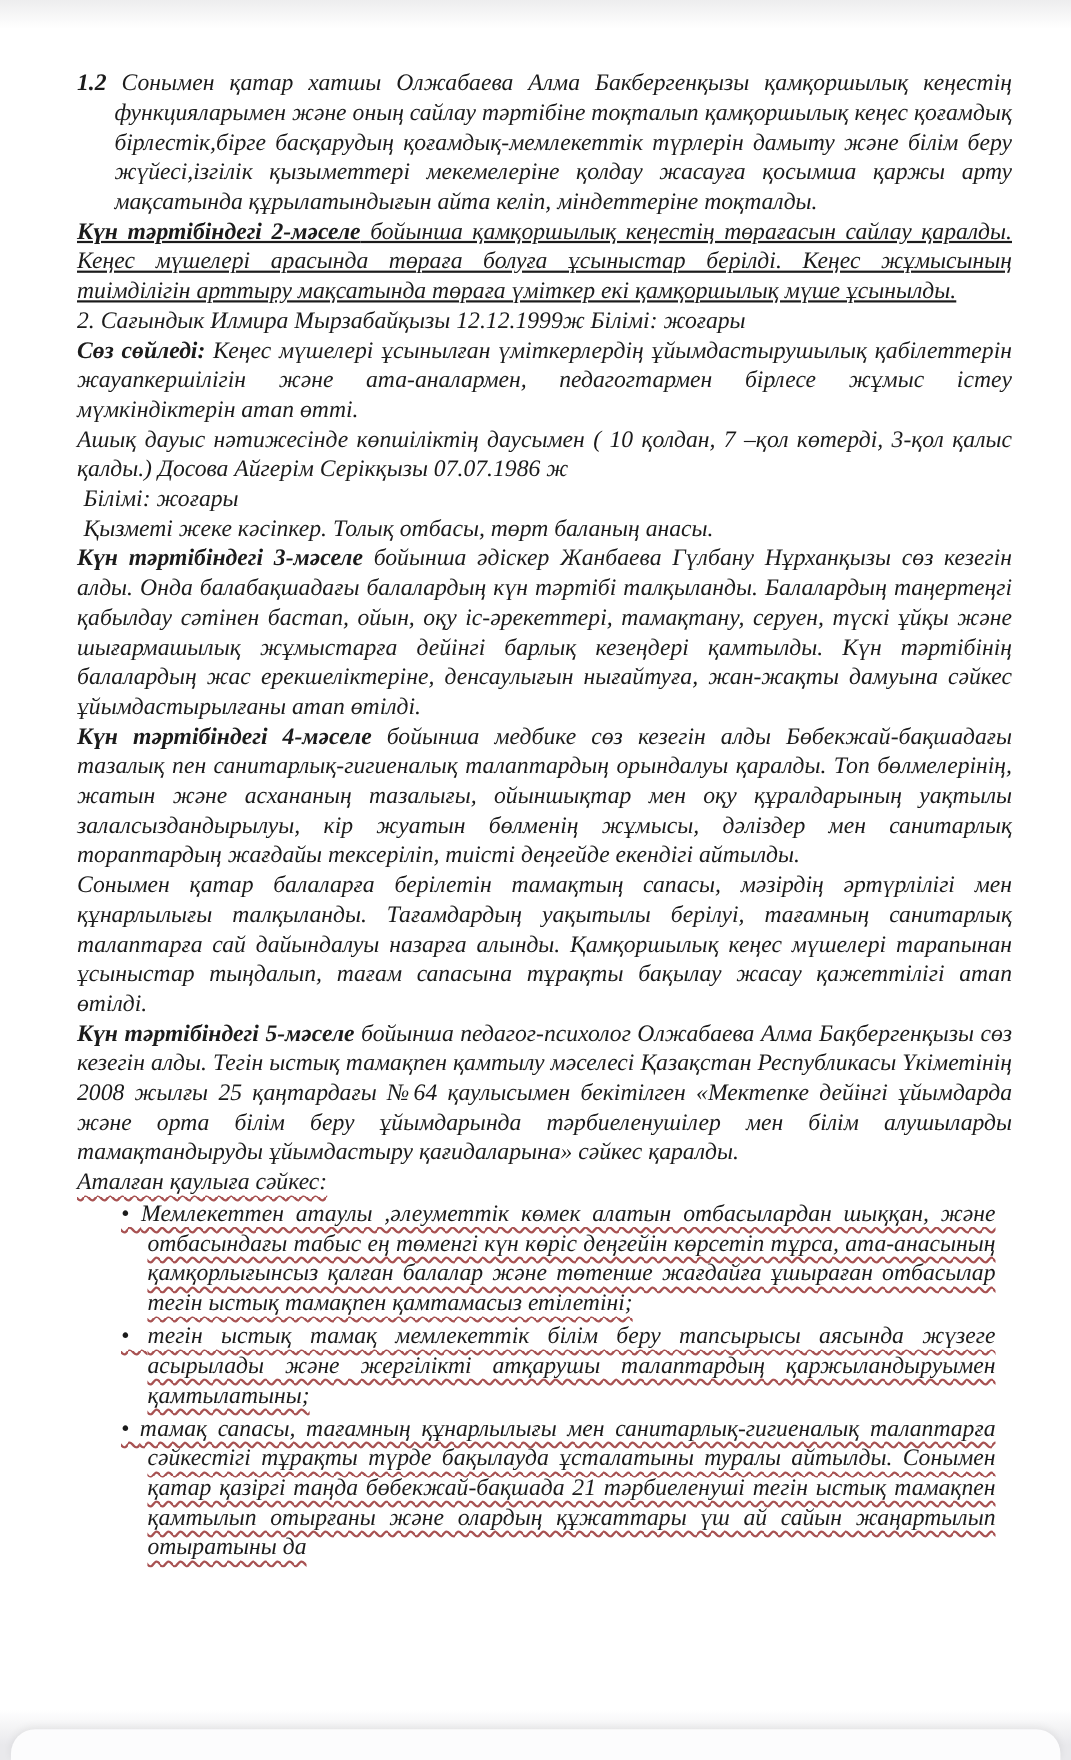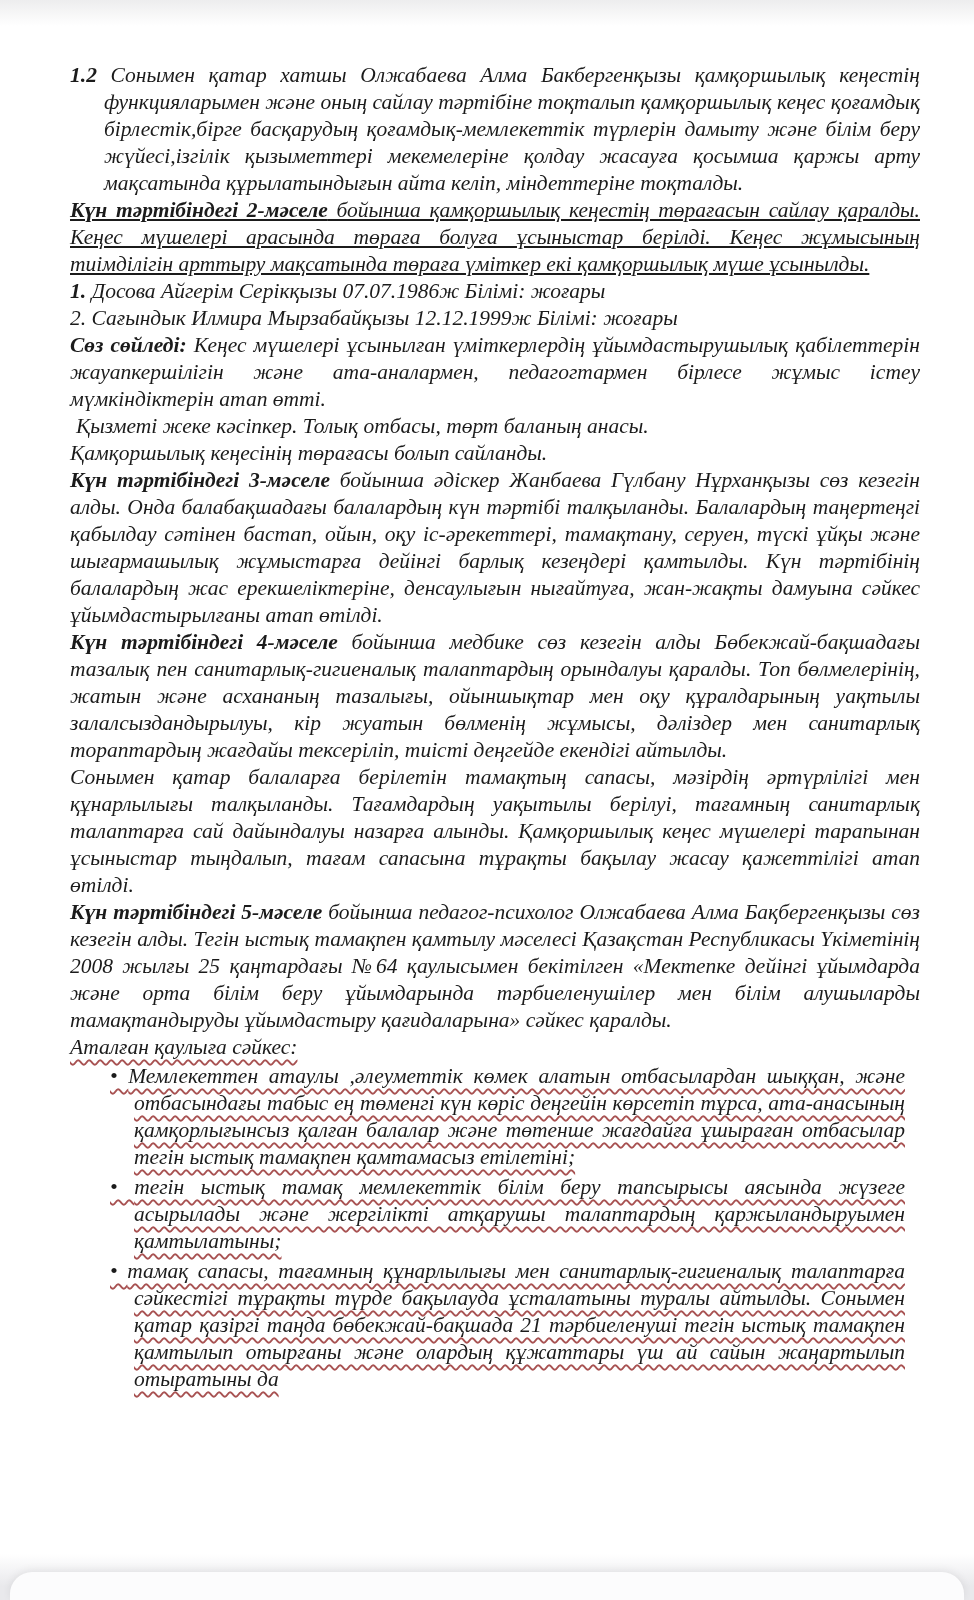--- a/index.html
+++ b/index.html
@@ -62,26 +62,26 @@
 </head>
 <body>
 
 <div class="top-fade"></div>
 
 <div class="page">
 
   <p class="hang"><span class="lead">1.2</span><span> Сонымен қатар хатшы Олжабаева Алма Бакбергенқызы қамқоршылық кеңестің функцияларымен және оның сайлау тәртібіне тоқталып қамқоршылық кеңес қоғамдық бірлестік,бірге басқарудың қоғамдық-мемлекеттік түрлерін дамыту және білім беру жүйесі,ізгілік қызыметтері мекемелеріне қолдау жасауға қосымша қаржы арту мақсатында құрылатындығын айта келіп, міндеттеріне тоқталды.</span></p>
 
   <p class="gap-s"><span class="lead">Күн тәртібіндегі 2-мәселе</span><span> бойынша қамқоршылық кеңестің төрағасын сайлау қаралды. Кеңес мүшелері арасында төраға болуға ұсыныстар берілді. Кеңес жұмысының тиімділігін арттыру мақсатында төраға үміткер екі қамқоршылық мүше ұсынылды.</span></p>
-  <p><span class="lead">1.</span><span> Досова Айгерім Серікқызы 07.07.1986ж  Білімі: жоғары</span></p>
   <p><span>2.</span><span> Сағындык Илмира Мырзабайқызы  12.12.1999ж Білімі: жоғары</span></p>
 
   <p class="gap-m"><span class="lead">Сөз  сөйледі:</span><span> Кеңес мүшелері ұсынылған үміткерлердің ұйымдастырушылық қабілеттерін жауапкершілігін және ата-аналармен, педагогтармен бірлесе жұмыс істеу мүмкіндіктерін атап өтті.</span></p>
+  <p>Ашық дауыс нәтижесінде көпшіліктің  даусымен ( 10 қолдан, 7 –қол көтерді, 3-қол қалыс қалды.) Досова Айгерім Серікқызы 07.07.1986 ж</p>
+  <p class="inset">Білімі: жоғары</p>
   <p class="inset">Қызметі жеке кәсіпкер. Толық отбасы, төрт баланың анасы.</p>
-  <p>Қамқоршылық кеңесінің төрағасы болып сайланды.</p>
 
   <p class="gap-l"><span class="lead">Күн тәртібіндегі 3-мәселе</span><span> бойынша әдіскер Жанбаева Гүлбану Нұрханқызы сөз кезегін алды. Онда балабақшадағы балалардың күн тәртібі талқыланды. Балалардың таңертеңгі қабылдау сәтінен бастап, ойын, оқу іс-әрекеттері, тамақтану, серуен, түскі ұйқы және шығармашылық жұмыстарға дейінгі барлық кезеңдері қамтылды. Күн тәртібінің балалардың жас ерекшеліктеріне, денсаулығын нығайтуға, жан-жақты дамуына сәйкес ұйымдастырылғаны атап өтілді.</span></p>
 
   <p class="gap-l"><span class="lead">Күн тәртібіндегі 4-мәселе</span><span> бойынша медбике сөз кезегін алды Бөбекжай-бақшадағы тазалық пен санитарлық-гигиеналық талаптардың орындалуы қаралды. Топ бөлмелерінің, жатын және асхананың тазалығы, ойыншықтар мен оқу құралдарының уақтылы залалсыздандырылуы, кір жуатын бөлменің жұмысы, дәліздер мен санитарлық тораптардың жағдайы тексеріліп, тиісті деңгейде екендігі айтылды.</span></p>
   <p>Сонымен қатар балаларға берілетін тамақтың сапасы, мәзірдің әртүрлілігі мен құнарлылығы талқыланды. Тағамдардың уақытылы берілуі, тағамның санитарлық талаптарға сай дайындалуы назарға алынды. Қамқоршылық кеңес мүшелері тарапынан ұсыныстар тыңдалып, тағам сапасына тұрақты бақылау жасау қажеттілігі атап өтілді.</p>
 
   <p class="gap-xl"><span class="lead">Күн тәртібіндегі 5-мәселе</span><span> бойынша педагог-психолог Олжабаева Алма Бақбергенқызы сөз кезегін алды. Тегін ыстық тамақпен қамтылу мәселесі Қазақстан Республикасы Үкіметінің 2008 жылғы 25 қаңтардағы №64 қаулысымен бекітілген «Мектепке дейінгі ұйымдарда және орта білім беру ұйымдарында тәрбиеленушілер мен білім алушыларды тамақтандыруды ұйымдастыру қағидаларына» сәйкес қаралды.</span></p>
 
   <p class="wavy">Аталған қаулыға сәйкес:</p>
 

